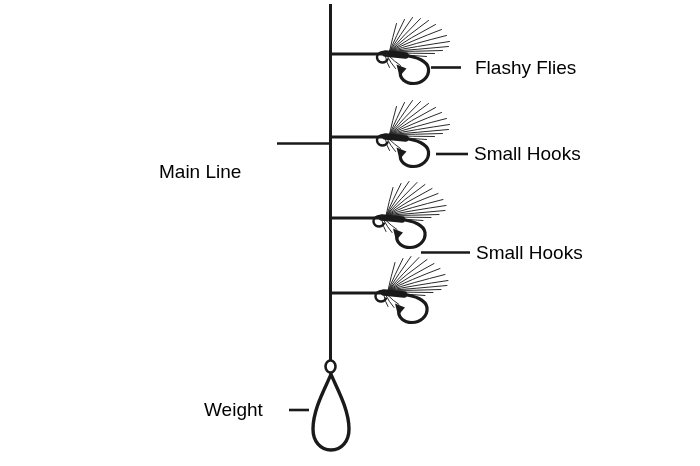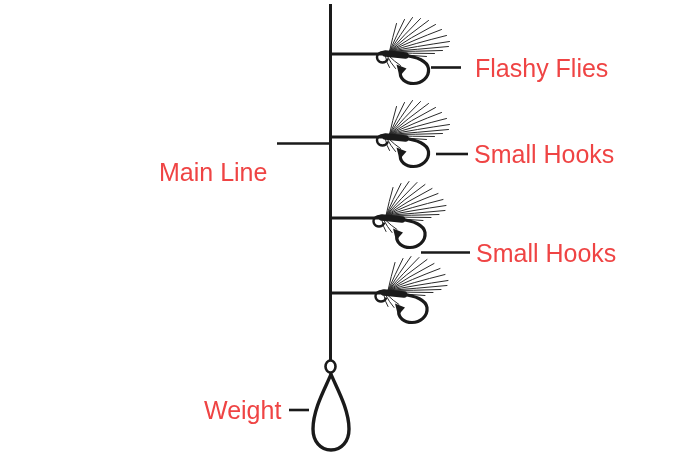--- a/index.html
+++ b/index.html
@@ -15,22 +15,22 @@
     background: #ffffff;
     overflow: hidden;
   }
   .rig-svg {
     position: absolute;
     left: 0;
     top: 0;
   }
   .diagram-label {
     position: absolute;
-    color: #ef4444;
-    font-size: 25px;
+    color: #000000;
+    font-size: 19px;
     line-height: 30px;
     white-space: nowrap;
     letter-spacing: 0px;
   }
   .lbl-flashy  { left: 475px; top: 53px;  }
   .lbl-small-1 { left: 474px; top: 139px; }
   .lbl-small-2 { left: 476px; top: 238px; }
   .lbl-main    { left: 159px; top: 129px; margin-top: 28px; }
   .lbl-weight  { left: 204px; top: 395px; }
 </style>

